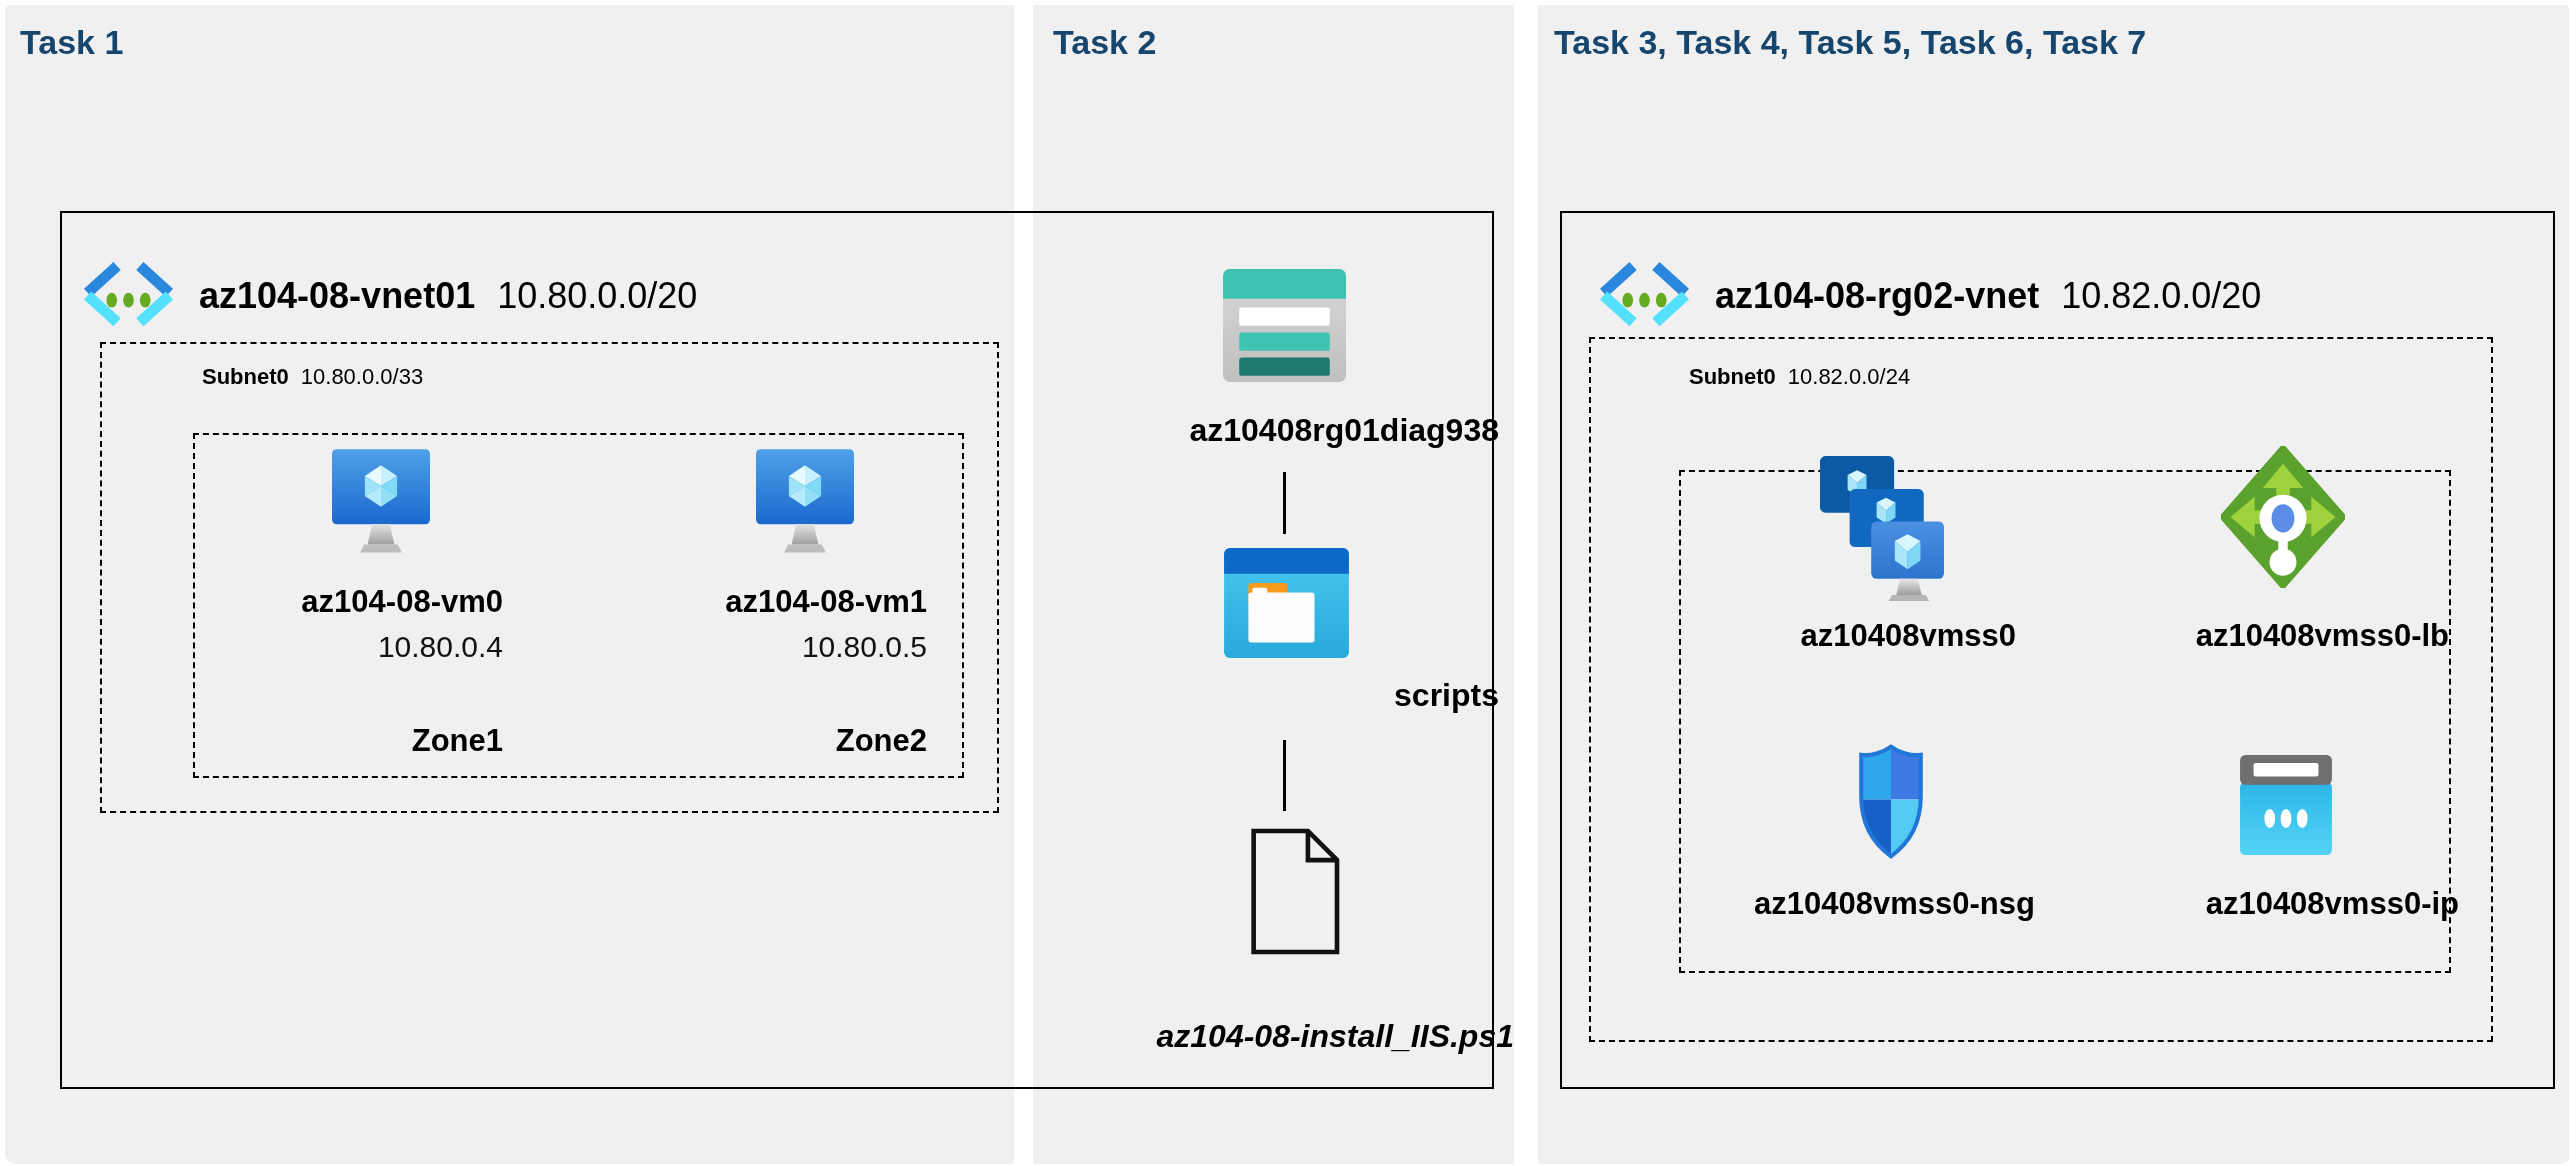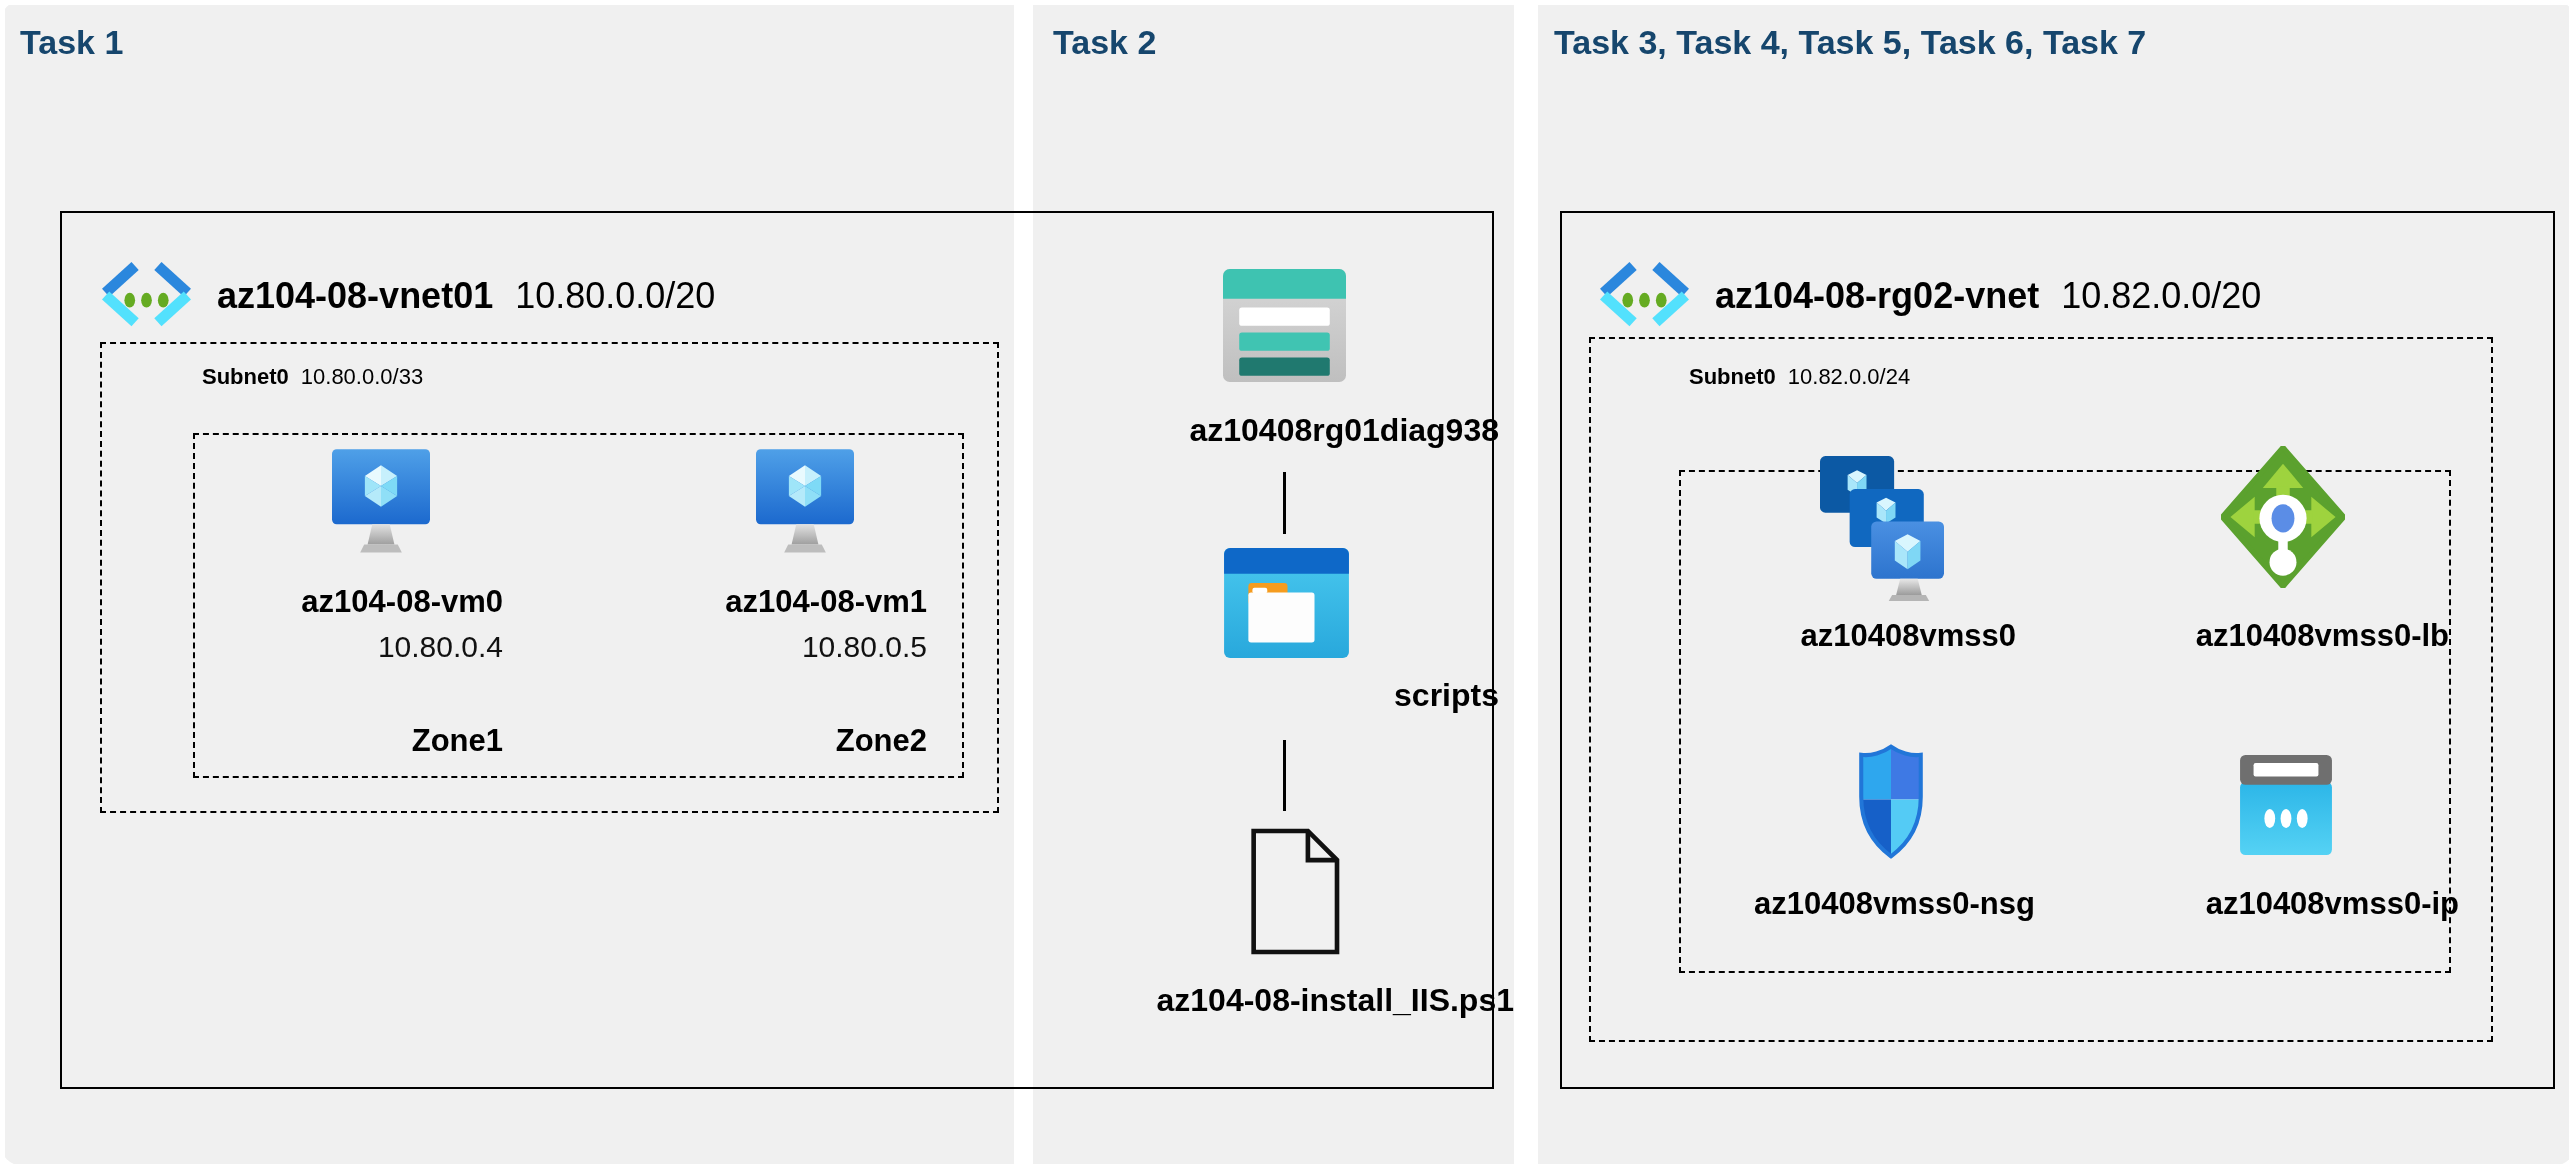--- a/index.html
+++ b/index.html
@@ -31,21 +31,21 @@
   <div class="panel" style="left:1033px;width:481px;"></div>
   <div class="panel" style="left:1538px;width:1031px;"></div>
 
   <div class="title" style="left:20px;">Task 1</div>
   <div class="title" style="left:1053px;">Task 2</div>
   <div class="title" style="left:1554px;">Task 3, Task 4, Task 5, Task 6, Task 7</div>
 
 
   <div class="box" style="left:60px;top:211px;width:1434px;height:878px;"></div>
 
-  <div class="row" style="left:96px;top:262px;height:67px;">
+  <div class="row" style="left:78px;top:262px;height:67px;">
     <span>
       <svg width="101" height="67" viewBox="0 0 150 100">
         <path d="M58 6 L14 46" stroke="#2b87dd" stroke-width="16" fill="none"></path>
         <path d="M14 50 L58 90" stroke="#53e1fd" stroke-width="16" fill="none"></path>
         <path d="M92 6 L136 46" stroke="#2b87dd" stroke-width="16" fill="none"></path>
         <path d="M136 50 L92 90" stroke="#53e1fd" stroke-width="16" fill="none"></path>
         <ellipse cx="50" cy="57" rx="8" ry="11" fill="#65ab22"></ellipse>
         <ellipse cx="75" cy="57" rx="8" ry="11" fill="#65ab22"></ellipse>
         <ellipse cx="100" cy="57" rx="8" ry="11" fill="#65ab22"></ellipse>
       </svg>
@@ -145,21 +145,21 @@
   <div class="cc res48" style="left:1046px;top:677px;width:453px;">scripts</div>
 
   <div class="vline" style="left:1283px;top:740px;height:71px;"></div>
 
   <div style="position:absolute;left:1247px;top:827px;">
     <svg width="96" height="129" viewBox="0 0 145 195">
       <path d="M10 6 H92 L136 50 V189 H10 Z" fill="#f1f1f1" stroke="#111" stroke-width="7" stroke-linejoin="miter"></path>
       <path d="M92 6 V50 H136" fill="none" stroke="#111" stroke-width="7"></path>
     </svg>
   </div>
-  <div class="cc res48" style="left:1033px;top:982px;width:481px;">az104-08-install_IIS.ps1</div>
+  <div class="cc res48" style="left:1033px;top:1018px;width:481px;font-style:italic;">az104-08-install_IIS.ps1</div>
 
 
   <div class="box" style="left:1560px;top:211px;width:995px;height:878px;"></div>
 
   <div class="row" style="left:1594px;top:262px;height:67px;">
     <span>
       <svg width="101" height="67" viewBox="0 0 150 100">
         <path d="M58 6 L14 46" stroke="#2b87dd" stroke-width="16" fill="none"></path>
         <path d="M14 50 L58 90" stroke="#53e1fd" stroke-width="16" fill="none"></path>
         <path d="M92 6 L136 46" stroke="#2b87dd" stroke-width="16" fill="none"></path>

